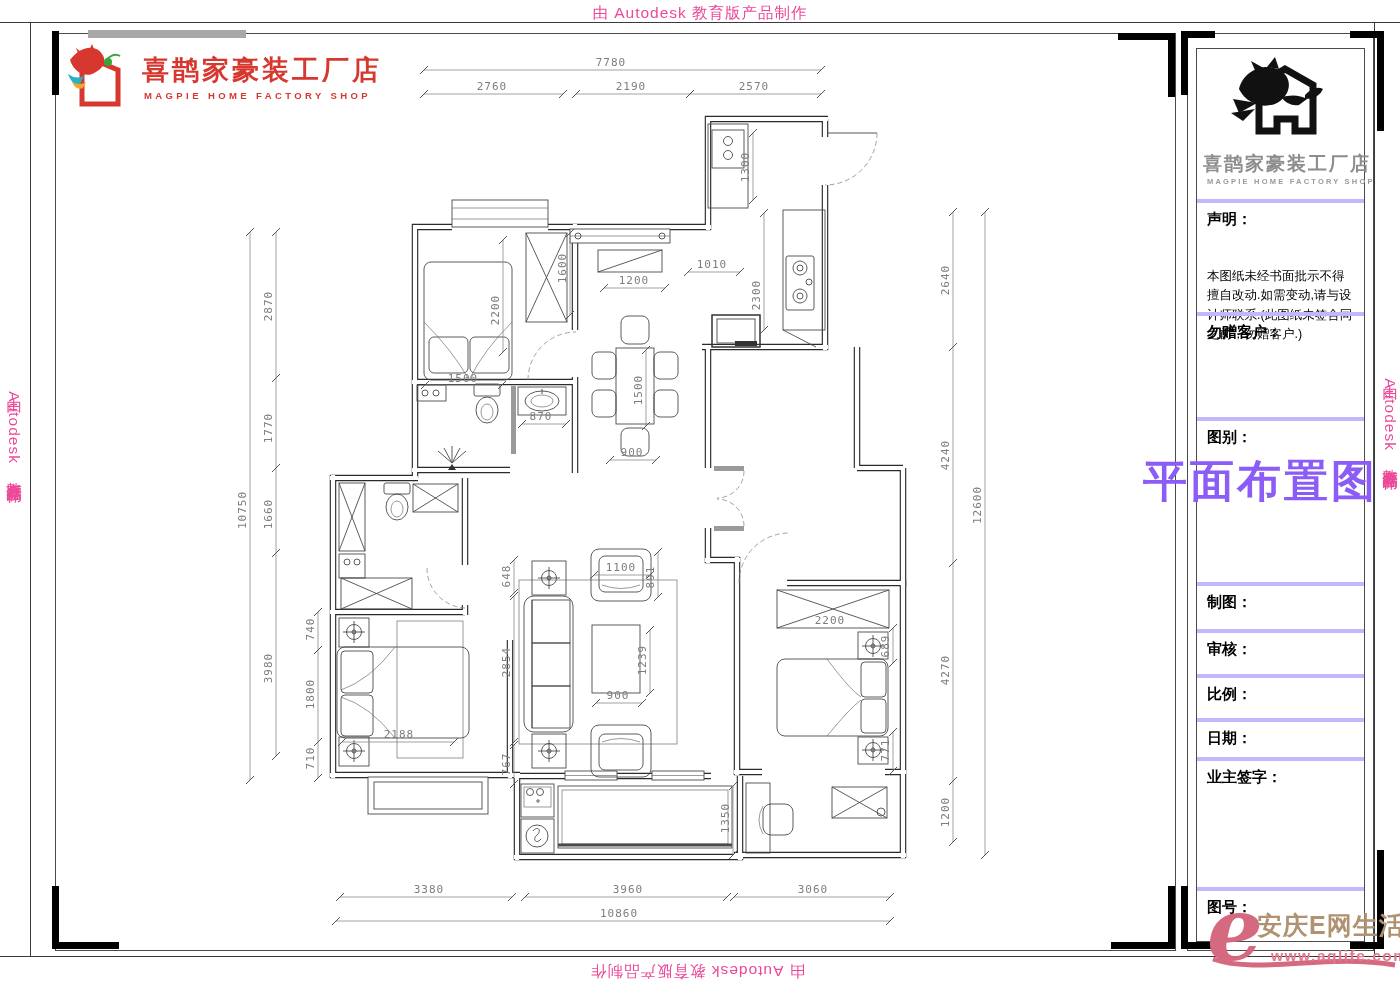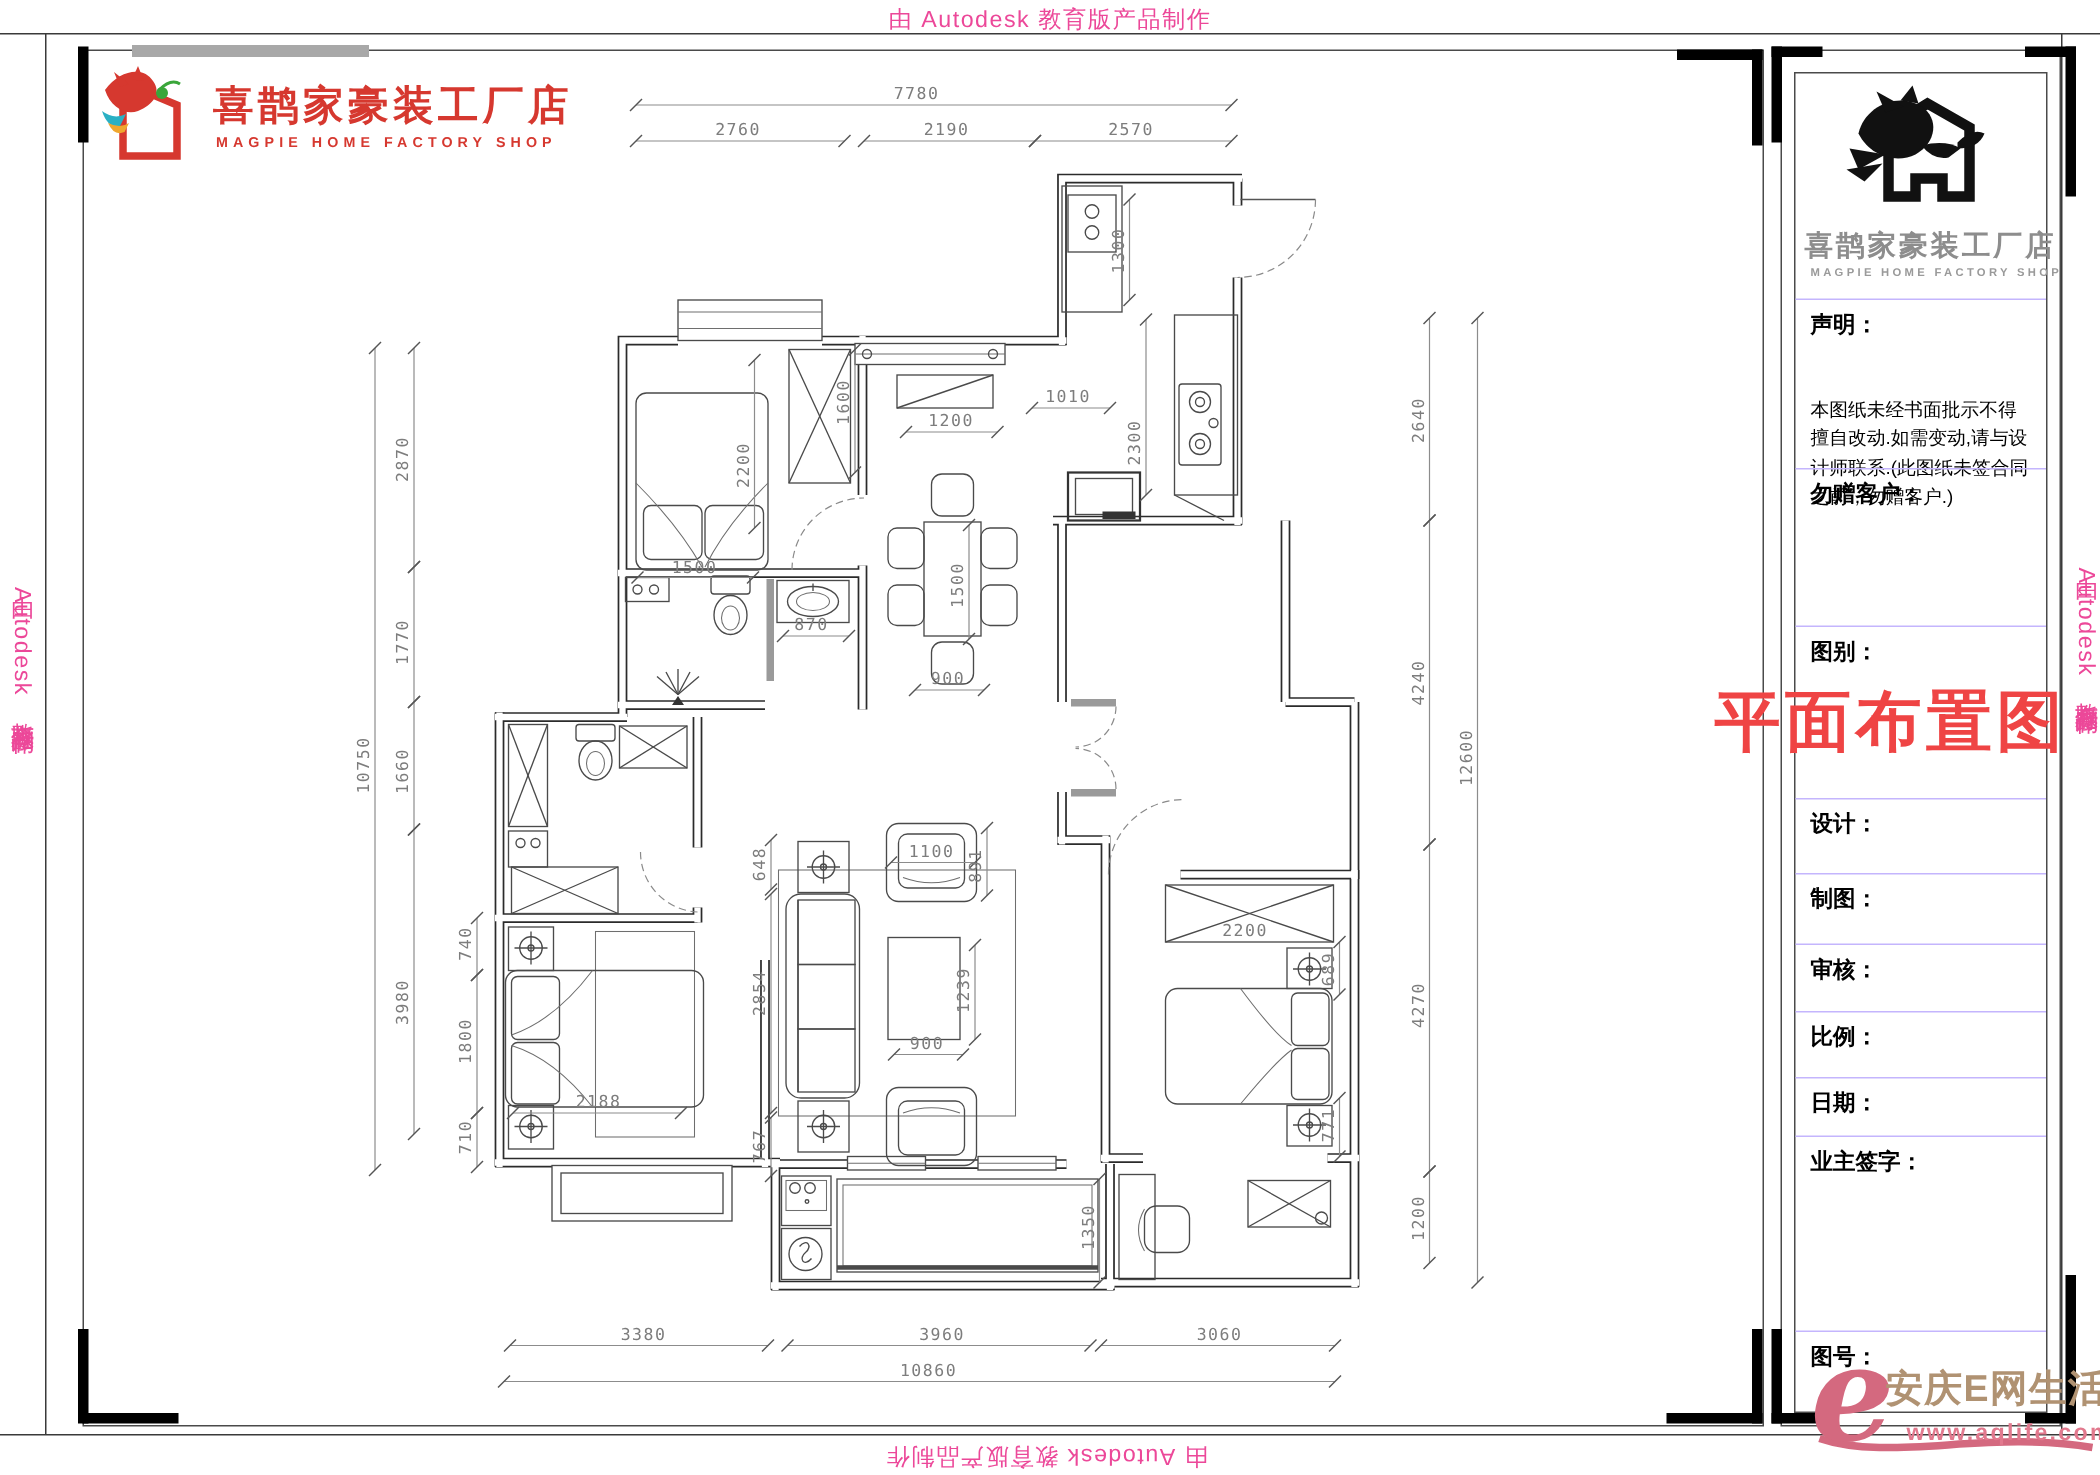--- a/index.html
+++ b/index.html
@@ -14,26 +14,26 @@
   
   .edge-text{font-size:15.5px;color:#ec4899;letter-spacing:1px;white-space:nowrap;}
   .edge-vert{writing-mode:vertical-rl;}
   .edge-flip{transform:rotate(180deg);}
 
   
   .brand-cn{font-size:27px;font-weight:800;letter-spacing:3px;}
   .brand-en{font-size:9.5px;font-weight:700;letter-spacing:3.4px;}
 
   
-  .tb-row{position:absolute;left:0;right:0;border-top:1px solid #c4b5fd;}
+  .tb-row{position:absolute;left:0;right:0;border-top:4px solid #c4b5fd;}
   .tb-label{position:absolute;left:10px;top:7px;font-size:15px;font-weight:600;color:#000;}
   .tb-statement{position:absolute;left:10px;right:8px;top:64px;font-size:12.5px;line-height:1.55;color:#000;}
   .tb-logo-cn{font-size:19px;font-weight:800;letter-spacing:2px;color:#8d8d8d;}
   .tb-logo-en{font-size:7.5px;font-weight:700;letter-spacing:2.2px;color:#9a9a9a;}
-  .big-title{font-size:44px;font-weight:700;letter-spacing:3px;color:#ef4444;white-space:nowrap;}
+  .big-title{font-size:44px;font-weight:700;letter-spacing:3px;color:#8b5cf6;white-space:nowrap;}
 
   
   .wm-e{font-family:"DejaVu Serif", serif;font-style:italic;font-weight:700;
         font-size:88px;color:#d4697f;line-height:1;}
   .wm-cn{font-size:25px;font-weight:900;color:#b09272;letter-spacing:1px;white-space:nowrap;}
   .wm-url{font-size:15.5px;font-weight:700;color:#e2798e;letter-spacing:1.5px;white-space:nowrap;}
 
   
   .wall-outer{fill:none;stroke:#2b2b2b;stroke-width:6.5;}
   .wall-inner{fill:none;stroke:#ffffff;stroke-width:4.2;}
@@ -499,23 +499,20 @@
     <div class="tb-row" style="top:150px;height:113px;">
       <div class="tb-label">声明：</div>
       <div class="tb-statement">本图纸未经书面批示不得擅自改动.如需变动,请与设计师联系.(此图纸未签合同之前，勿赠客户.)</div>
     </div>
     <div class="tb-row" style="top:263px;height:93px;">
       <div class="tb-label">勿赠客户：</div>
     </div>
     <div class="tb-row" style="top:356px;height:127px;margin-top:12px;">
       <div class="tb-label">图别：</div>
     </div>
-    <div class="tb-row" style="top:483px;height:50px;">
-      <div class="tb-label">设计：</div>
-    </div>
     <div class="tb-row" style="top:533px;height:47px;">
       <div class="tb-label">制图：</div>
     </div>
     <div class="tb-row" style="top:580px;height:45px;">
       <div class="tb-label">审核：</div>
     </div>
     <div class="tb-row" style="top:625px;height:44px;">
       <div class="tb-label">比例：</div>
     </div>
     <div class="tb-row" style="top:669px;height:43px;">

